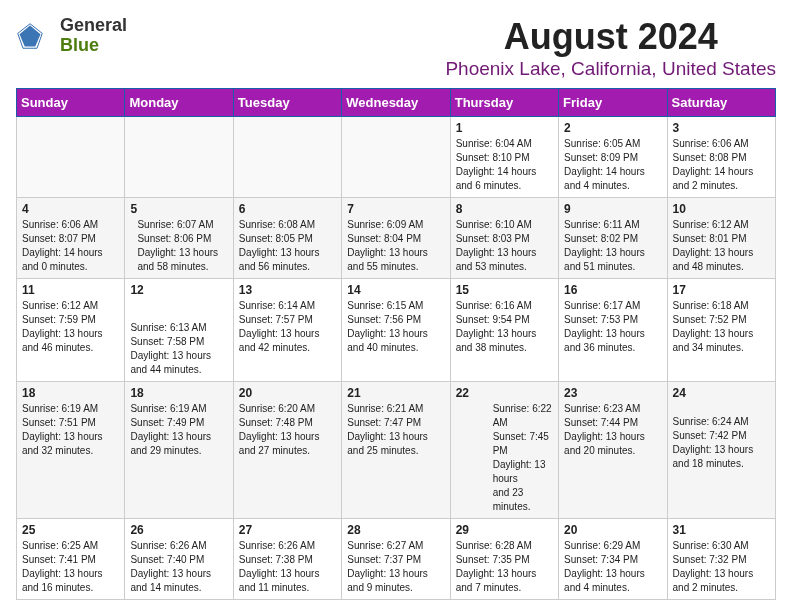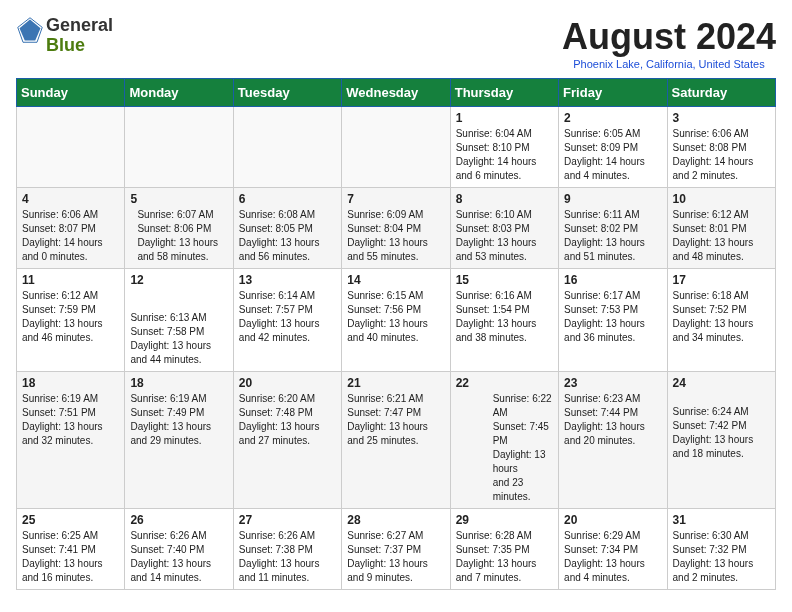--- a/index.html
+++ b/index.html
@@ -11,22 +11,22 @@
       padding: 16px;
     }
     .header {
       display: flex;
       justify-content: space-between;
       align-items: flex-start;
       margin-bottom: 8px;
     }
     .logo {
       display: flex;
-      align-items: flex-start;
-      gap: 2px;
+      align-items: center;
+      gap: 16px;
     }
     .logo-text {
       font-size: 18px;
       font-weight: bold;
       line-height: 1.1;
     }
     .logo-general { color: #333; }
     .logo-blue { color: #4d7c0f; }
     .logo-icon {
       width: 28px;
@@ -34,30 +34,30 @@
     }
     .title-block {
       text-align: center;
     }
     .month-title {
       font-size: 36px;
       font-weight: bold;
       color: #222;
     }
     .location-title {
-      font-size: 11px;
-      color: #1d4ed8;
+      font-size: 19px;
+      color: #701a75;
     }
     .calendar {
       width: 100%;
       border-collapse: collapse;
       border: 1px solid #ccc;
     }
     .calendar th {
-      background: #15803d;
+      background: #a21caf;
       color: #fff;
       font-size: 13px;
       font-weight: bold;
       padding: 6px 4px;
       text-align: left;
       border: 1px solid #1a5da6;
     }
     .calendar td {
       vertical-align: top;
       border: 1px solid #ccc;
@@ -225,21 +225,21 @@
         <td>
           <span class="day-number">14</span>
           <div class="day-info" style="white-space: pre-line;">Sunrise: 6:15 AM
 Sunset: 7:56 PM
 Daylight: 13 hours
 and 40 minutes.</div>
         </td>
         <td>
           <span class="day-number">15</span>
           <div class="day-info" style="white-space: pre-line;">Sunrise: 6:16 AM
-Sunset: 1:54 PM
+Sunset: 9:54 PM
 Daylight: 13 hours
 and 38 minutes.</div>
         </td>
         <td>
           <span class="day-number">16</span>
           <div class="day-info" style="white-space: pre-line;">Sunrise: 6:17 AM
 Sunset: 7:53 PM
 Daylight: 13 hours
 and 36 minutes.</div>
         </td>

